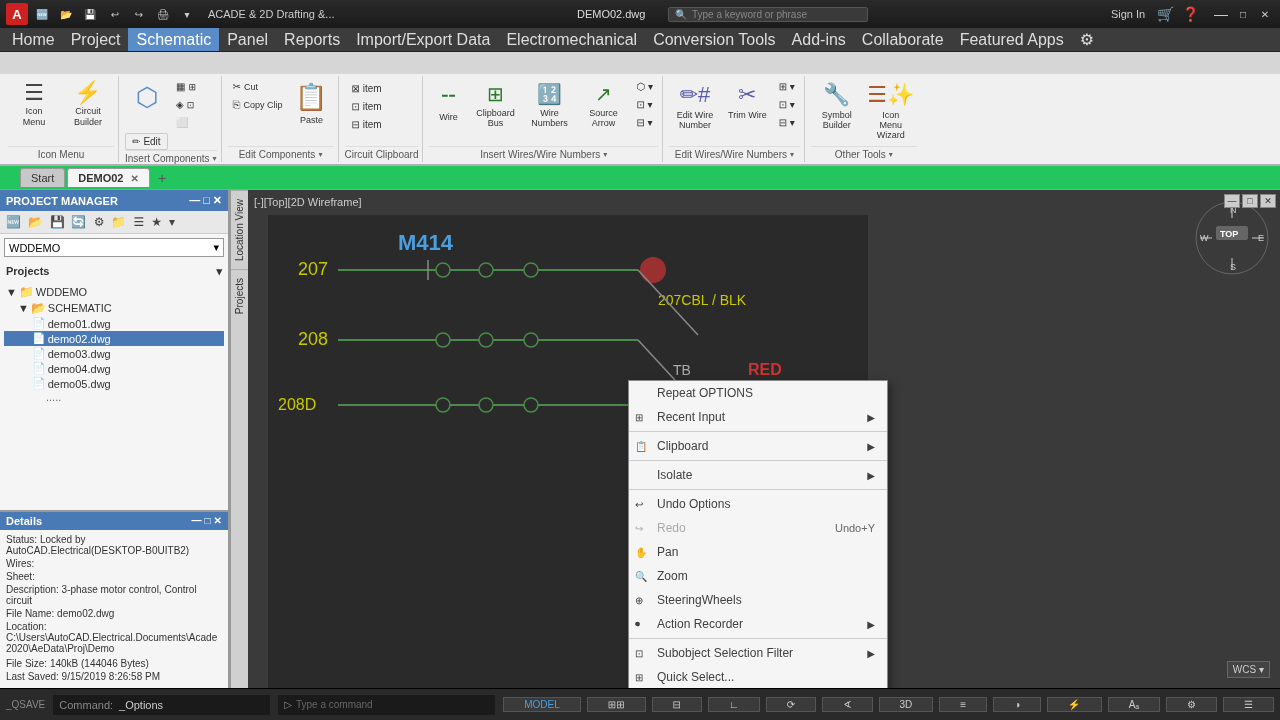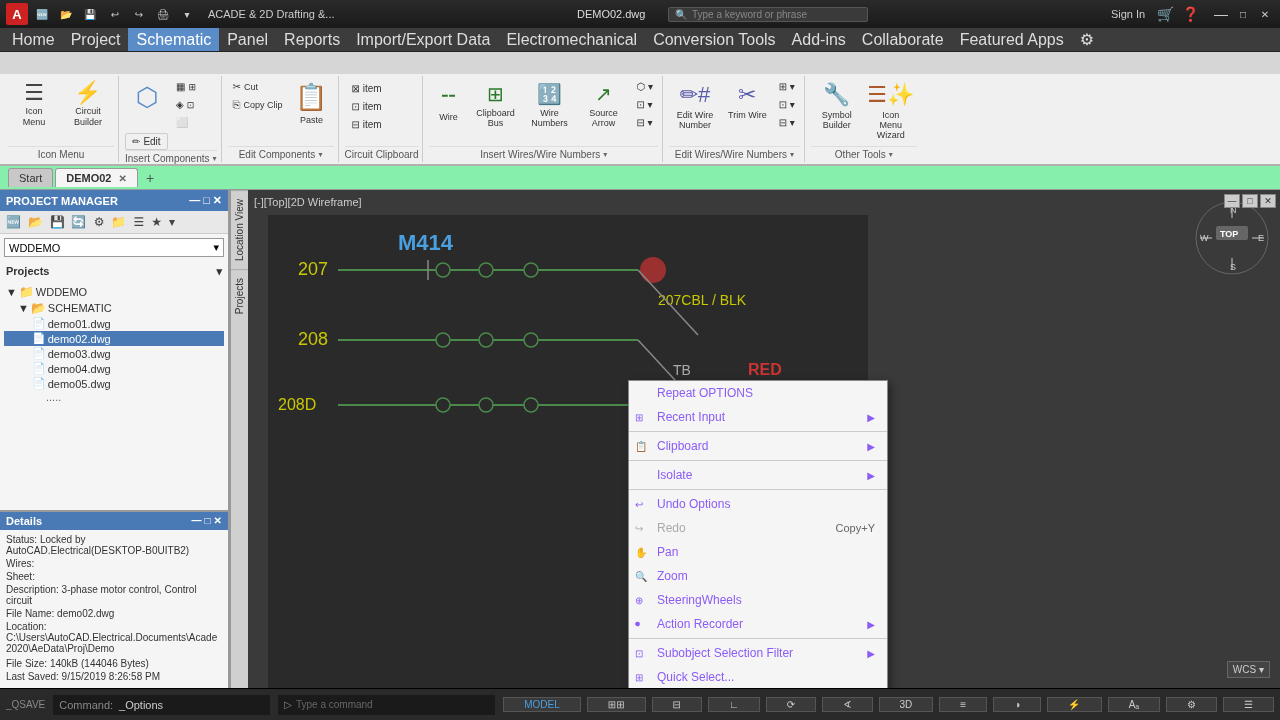--- a/index.html
+++ b/index.html
@@ -131,26 +131,26 @@
     .small-group-col {
       display: flex;
       flex-direction: column;
       gap: 1px;
       justify-content: flex-start;
     }
 
     
     #doc-tabs {
       height: 24px;
-      background: #86efac;
+      background: #22c55e;
       display: flex;
       align-items: center;
       gap: 0;
       border-bottom: 1px solid #999;
-      padding-left: 8px;
+      padding-left: 20px;
     }
     .doc-tab {
       padding: 3px 10px;
       font-size: 11px;
       cursor: pointer;
       background: #c8c8c8;
       border: 1px solid #999;
       border-bottom: none;
       margin-right: 2px;
       border-radius: 3px 3px 0 0;
@@ -305,21 +305,21 @@
       box-shadow: 3px 3px 8px rgba(0,0,0,0.4);
       z-index: 100;
       font-size: 12px;
     }
     .ctx-item {
       display: flex;
       align-items: center;
       justify-content: space-between;
       padding: 5px 12px 5px 28px;
       cursor: pointer;
-      color: #8b5cf6;
+      color: #404040;
       position: relative;
     }
     .ctx-item.disabled { color: #aaa; cursor: default; }
     .ctx-separator { height: 1px; background: #ccc; margin: 2px 0; }
     .ctx-arrow { font-size: 10px; }
     .ctx-shortcut { font-size: 11px; color: #666; }
 
     
     #wcs-badge {
       position: absolute;
@@ -834,21 +834,21 @@
       <div class="ctx-separator"></div>
 
       <div class="ctx-item">
         <span style="position:absolute;left:6px;font-size:10px;">↩</span>
         <span>Undo Options</span>
       </div>
 
       <div class="ctx-item disabled">
         <span style="position:absolute;left:6px;font-size:10px;color:#aaa;">↪</span>
         <span>Redo</span>
-        <span class="ctx-shortcut">Copy+Y</span>
+        <span class="ctx-shortcut">Undo+Y</span>
       </div>
 
       <div class="ctx-item">
         <span style="position:absolute;left:6px;font-size:10px;">✋</span>
         <span>Pan</span>
       </div>
 
       <div class="ctx-item">
         <span style="position:absolute;left:6px;font-size:10px;">🔍</span>
         <span>Zoom</span>

